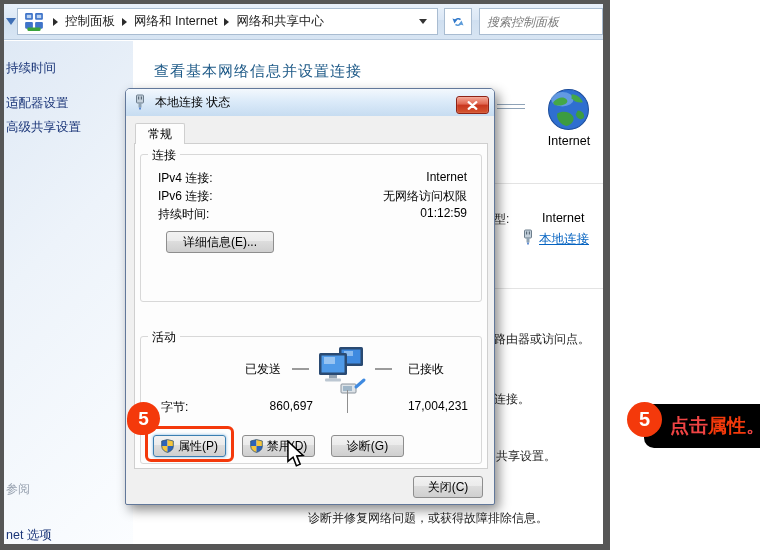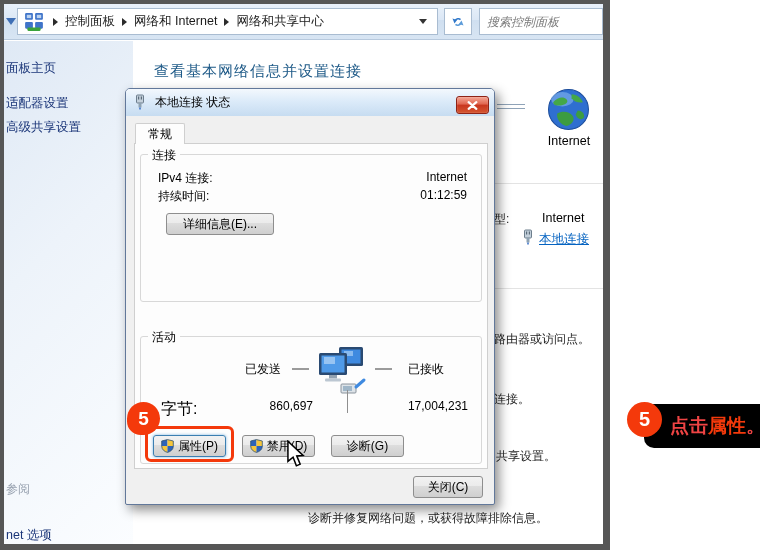--- a/index.html
+++ b/index.html
@@ -77,21 +77,21 @@
   .conn-row { display:flex; justify-content:space-between; height:18px; font-size:12px; color:#000; padding-left:3px; }
   .details-btn { margin-top:7px; margin-left:11px; width:108px; height:22px; }
   .w7btn { background:linear-gradient(180deg,#f2f2f2 0%,#ebebeb 45%,#dddddd 46%,#cfcfcf 100%);
            border:1px solid #8e8e8e; border-radius:3px; font-size:12px; color:#000;
            display:flex; align-items:center; justify-content:center; font-family:inherit; cursor:pointer; gap:4px; }
   .g-act { left:5px; top:192px; width:342px; height:128px; }
   .act-sent { position:absolute; left:104px; top:24px; font-size:12px; }
   .act-recv { position:absolute; left:267px; top:24px; font-size:12px; }
   .dash { position:absolute; top:31px; width:17px; height:2px; background:#9b9b9b; }
   .pcicon { position:absolute; left:172px; top:8px; width:54px; height:52px; }
-  .bytes-label { position:absolute; left:20px; top:62px; font-size:16px; }
+  .bytes-label { position:absolute; left:20px; top:62px; font-size:12px; }
   .bytes-sent { position:absolute; left:88px; top:62px; width:84px; text-align:right; font-size:12px; }
   .bytes-sep { position:absolute; left:206px; top:53px; width:1px; height:23px; background:#8f8f8f; }
   .bytes-recv { position:absolute; left:232px; top:62px; width:95px; text-align:right; font-size:12px; }
   .act-btn { position:absolute; top:98px; width:73px; height:22px; }
   .btn-props { left:12px; } .btn-disable { left:101px; } .btn-diag { left:190px;justify-content:center; }
   .dlg-close-btn { position:absolute; left:287px; top:387px; width:70px; height:22px; }
 
   
   .red-rect { position:absolute; left:19px; top:337px; width:89px; height:36px;
               border:3px solid #f4390b; border-radius:6px; z-index:5; pointer-events:none; }
@@ -146,21 +146,21 @@
               <path d="M11 9.2 C9.5 11.5 7 11.8 5.5 10.4" fill="none" stroke="#5b9bd9" stroke-width="1.6"></path>
             </svg>
         </span>
       </div>
       <div class="search-box">
         <input type="text" placeholder="搜索控制面板" style="">
       </div>
     </div>
 
     <div class="sidebar">
-      <div class="side-link" style="top:19px;">面板主页</div>
+      <div class="side-link" style="top:19px;">持续时间</div>
       <div class="side-link" style="top:54px;">适配器设置</div>
       <div class="side-link" style="top:78px;">高级共享设置</div>
       <div class="side-see" style="top:440px;">参阅</div>
       <div class="side-link" style="top:486px;">net 选项</div>
     </div>
 
     <div class="content">
       <div class="page-title">查看基本网络信息并设置连接</div>
 
       <div class="map-line" style="top:63px;"></div>
@@ -225,20 +225,24 @@
     </div>
 
     <div class="tab">常规</div>
     <div class="tab-page">
 
       <div class="group g-conn">
         <div class="group-label">连接</div>
         <div class="conn-row">
             <span>IPv4 连接:</span>
             <span>Internet</span>
+          </div>
+        <div class="conn-row">
+            <span>IPv6 连接:</span>
+            <span>无网络访问权限</span>
           </div>
         <div class="conn-row">
             <span>持续时间:</span>
             <span>01:12:59</span>
           </div>
         <button class="w7btn details-btn">详细信息(E)...</button>
       </div>
 
       <div class="group g-act">
         <div class="group-label">活动</div>

